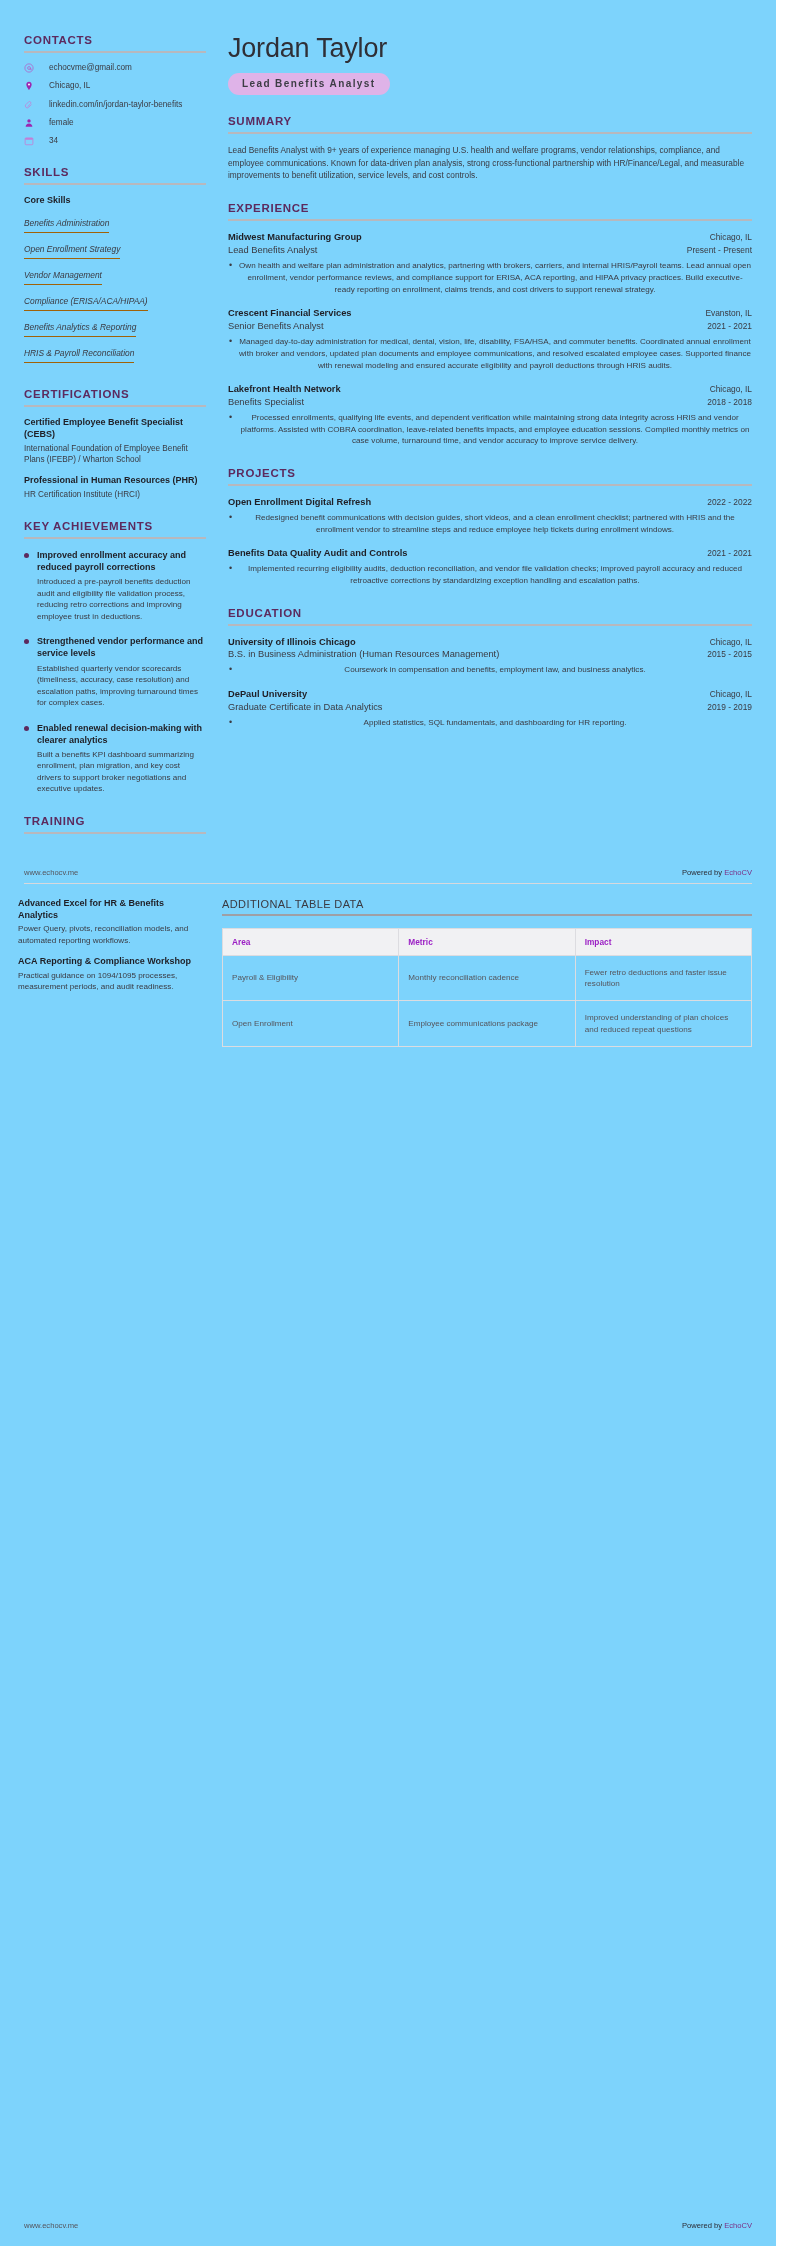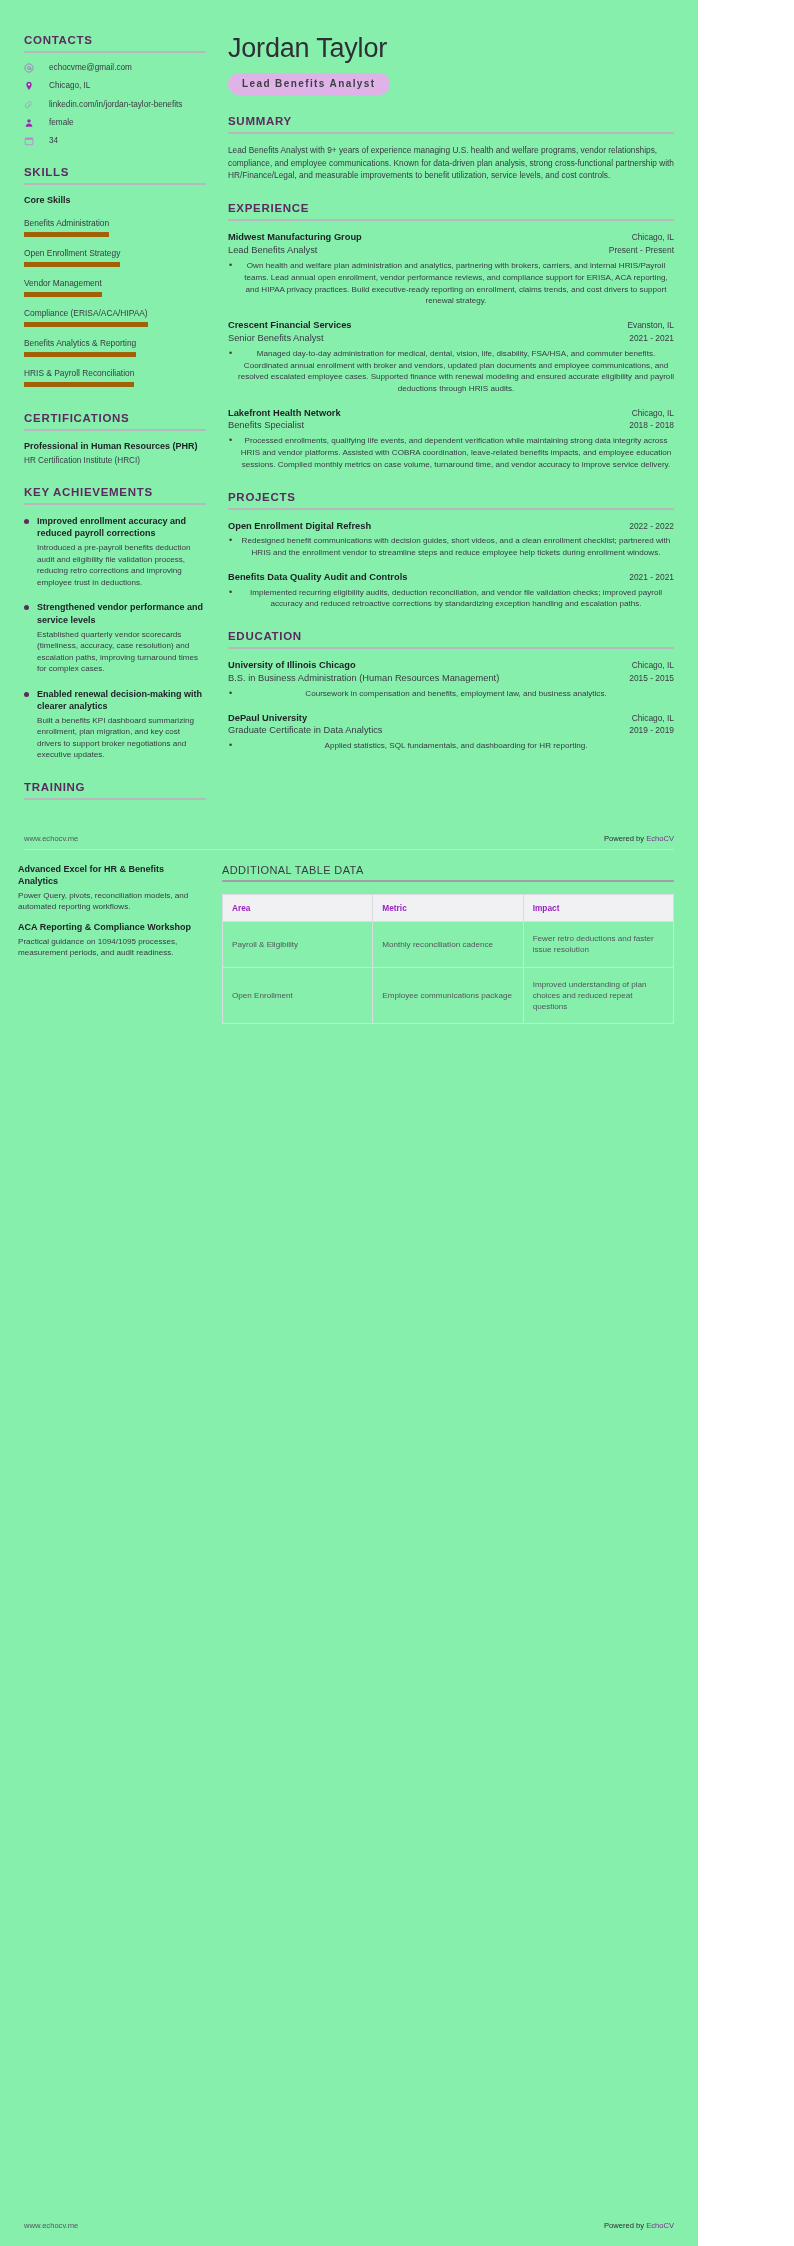--- a/index.html
+++ b/index.html
@@ -4,23 +4,23 @@
 <style>
   * { box-sizing: border-box; margin: 0; padding: 0; }
   html, body {
     width: 794px;
     background: #ffffff;
     font-family: "Liberation Sans", sans-serif;
     color: #2d2d33;
   }
   .page {
     position: relative;
-    width: 698px;
+    width: 776px;
     min-height: 2246px;
-    background: #86efac;
+    background: #7dd3fc;
     padding: 0;
   }
   
   .resume {
     display: flex;
     align-items: flex-start;
     padding: 34px 24px 0 24px;
     gap: 0;
   }
   .col-left {
@@ -74,22 +74,23 @@
     font-size: 9px;
     font-weight: bold;
     color: #1f1f26;
     margin-bottom: 7px;
   }
   .skill-item {
     font-size: 8.4px;
     color: #3a3a42;
     padding-bottom: 4px;
     margin-bottom: 5px;
-    border-bottom: 5px solid #a16207;
+    border-bottom: 1px solid #a16207;
     display: inline-block;
+    font-style: italic;
   }
   .skill-wrap { display: block; }
 
   
   .cert-title {
     font-size: 9px;
     font-weight: bold;
     color: #1f1f26;
     line-height: 1.32;
     margin-bottom: 2px;
@@ -354,20 +355,24 @@
         <div class="skill-wrap"><span class="skill-item">Open Enrollment Strategy</span></div>
         <div class="skill-wrap"><span class="skill-item">Vendor Management</span></div>
         <div class="skill-wrap"><span class="skill-item">Compliance (ERISA/ACA/HIPAA)</span></div>
         <div class="skill-wrap"><span class="skill-item">Benefits Analytics &amp; Reporting</span></div>
         <div class="skill-wrap"><span class="skill-item">HRIS &amp; Payroll Reconciliation</span></div>
       </div>
 
       <div class="sec-block">
         <div class="sec-head">CERTIFICATIONS</div>
         <div class="sec-rule"></div>
+        <div>
+          <div class="cert-title">Certified Employee Benefit Specialist (CEBS)</div>
+          <div class="cert-org">International Foundation of Employee Benefit Plans (IFEBP) / Wharton School</div>
+        </div>
         <div>
           <div class="cert-title">Professional in Human Resources (PHR)</div>
           <div class="cert-org">HR Certification Institute (HRCI)</div>
         </div>
       </div>
 
       <div class="sec-block">
         <div class="sec-head">KEY ACHIEVEMENTS</div>
         <div class="sec-rule"></div>
 

